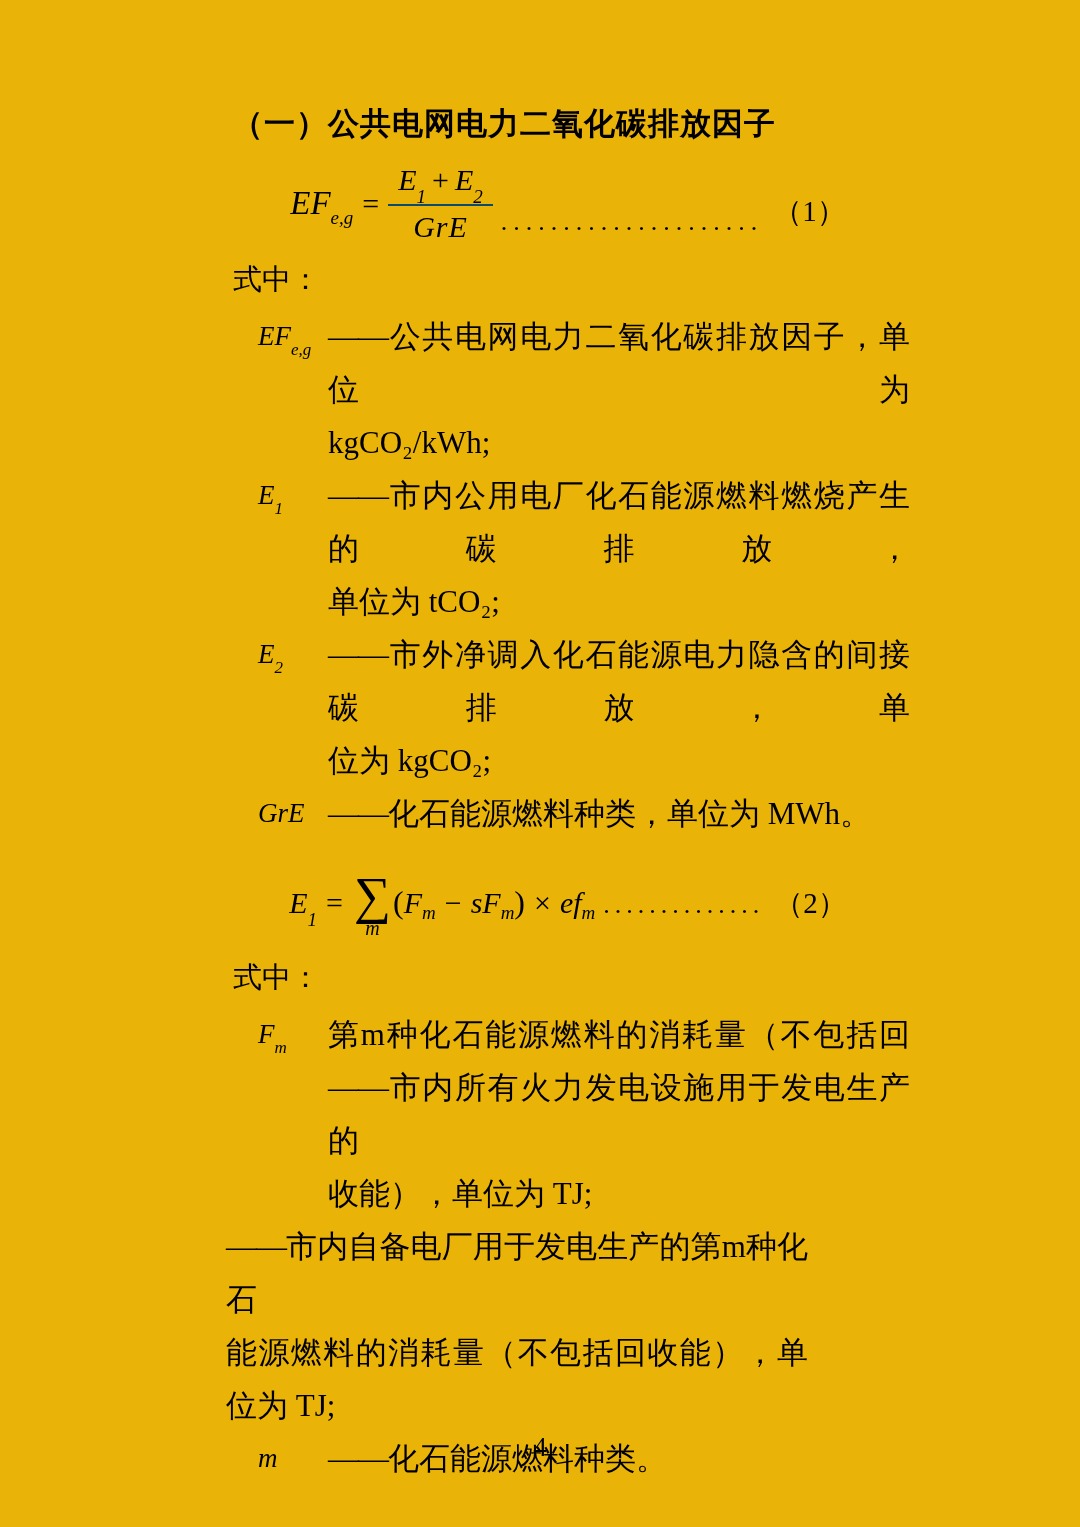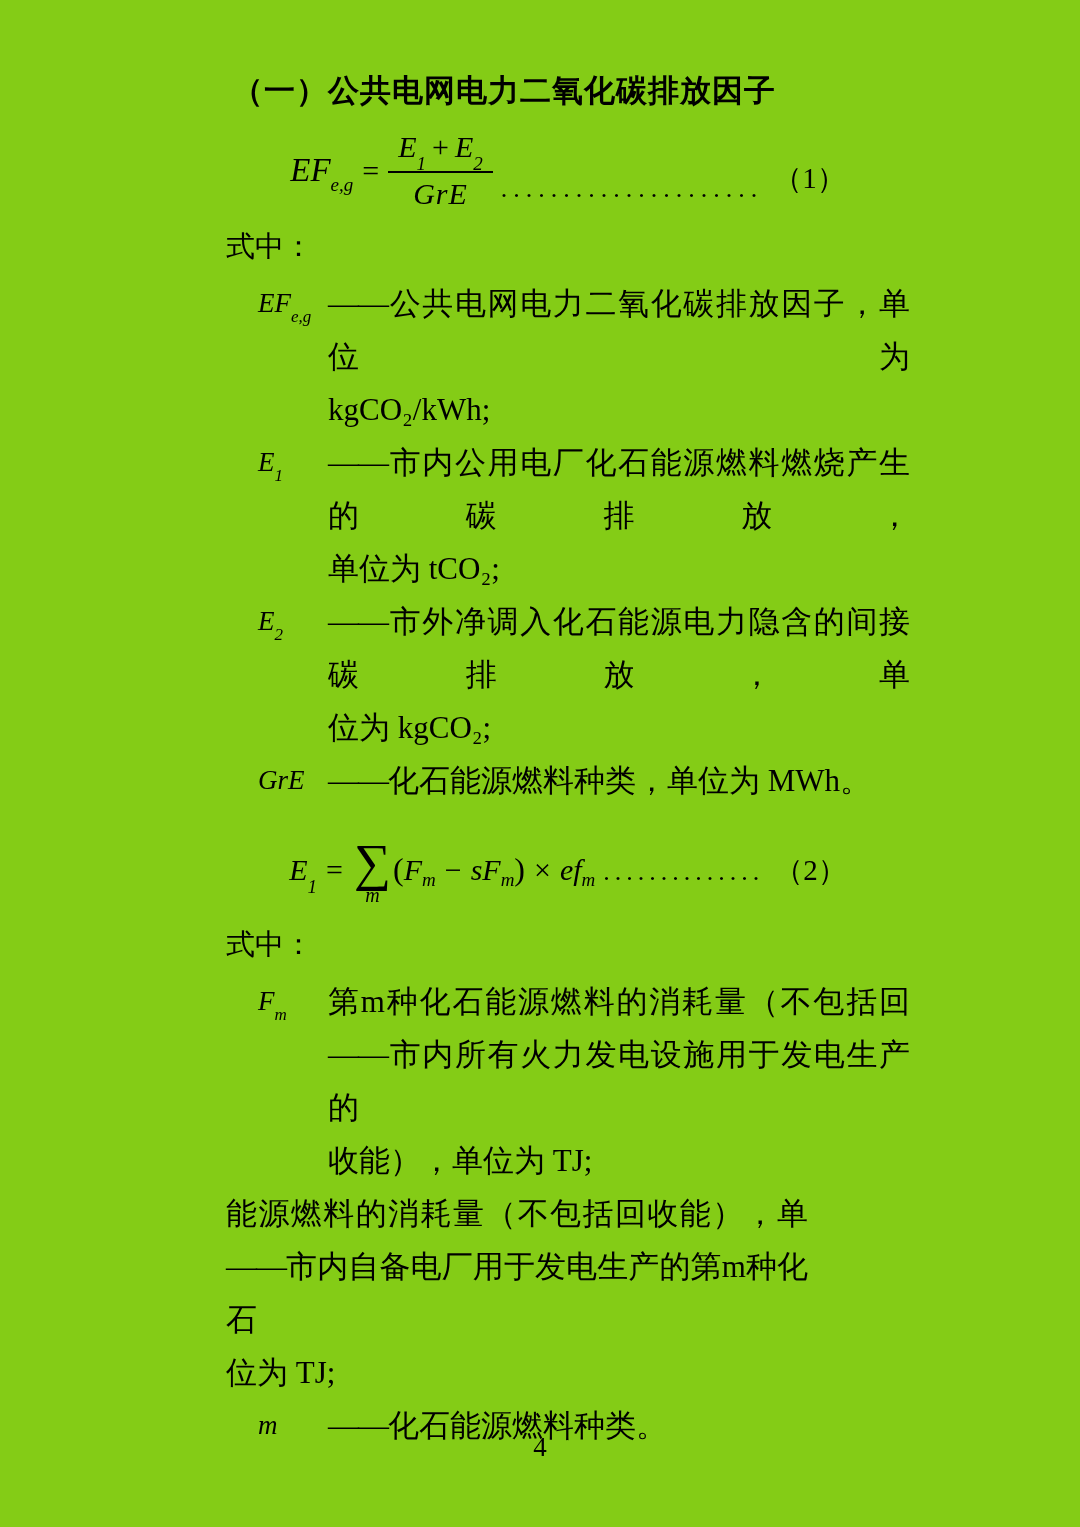--- a/index.html
+++ b/index.html
@@ -1,24 +1,24 @@
 <!DOCTYPE html>
 <html><head>
 <meta charset="utf-8">
 <style>
   * { box-sizing: border-box; }
   html, body { margin: 0; padding: 0; background: #ffffff; }
   .page {
     position: relative;
     width: 1080px;
     height: 1527px;
-    background: #84cc16;
+    background: #eab308;
     color: #000000;
     font-family: "Liberation Serif", "DejaVu Serif", serif;
-    padding: 70px 170px 0 226px;
+    padding: 103px 170px 0 226px;
     overflow: hidden;
   }
   
   .heading {
     font-size: 31px;
     font-weight: 700;
     line-height: 42px;
     margin: 0 0 0 6px;
     letter-spacing: 1px;
     white-space: nowrap;
@@ -42,21 +42,21 @@
   }
   .mo { font-size: 30px; padding: 0 9px; }
   .frac {
     display: inline-block;
     text-align: center;
     font-size: 30px;
     vertical-align: middle;
   }
   .frac .num {
     display: block;
-    border-bottom: 2px solid #000000;
+    border-bottom: 2px solid #0c4a6e;
     padding: 0 10px 7px 10px;
   }
   .frac .num .mo { padding: 0 6px; }
   .frac .den { display: block; padding-top: 4px; letter-spacing: 1px; }
   .dots {
     font-size: 26px;
     letter-spacing: 6px;
     white-space: nowrap;
     margin-left: 8px;
   }
@@ -78,21 +78,21 @@
     top: 44px;
     font-size: 20px;
     font-style: italic;
     line-height: 1;
   }
   .paren { font-size: 32px; }
   
   .where {
     font-size: 29px;
     line-height: 46px;
-    margin: 12px 0 8px 0;
+    margin: 12px 0 8px 7px;
   }
   
   .defrow { display: flex; }
   .term {
     flex: none;
     width: 70px;
     margin-left: 32px;
     font-size: 27px;
     line-height: 53px;
     font-style: italic;
@@ -201,22 +201,22 @@
     <div class="defrow">
       <span class="term"><span>F</span><sub>m</sub></span>
       <div class="deftext">
         <div class="dline j">第m种化石能源燃料的消耗量（不包括回</div>
         <div class="dline j"><span class="dash">——</span><span>市内所有火力发电设施用于发电生产的</span></div>
         <div class="dline">收能），单位为 TJ;</div>
       </div>
     </div>
     <div class="defrow">
       <div class="deftext">
+        <div class="dline j"><span class="dash">——</span><span>市内自备电厂用于发电生产的第m种化石</span></div>
         <div class="dline j">能源燃料的消耗量（不包括回收能），单</div>
-        <div class="dline j"><span class="dash">——</span><span>市内自备电厂用于发电生产的第m种化石</span></div>
         <div class="dline">位为 TJ;</div>
       </div>
     </div>
     <div class="defrow">
       <span class="term"><span>m</span><sub></sub></span>
       <div class="deftext">
         <div class="dline"><span class="dash">——</span><span>化石能源燃料种类。</span></div>
       </div>
     </div>
   </div>

